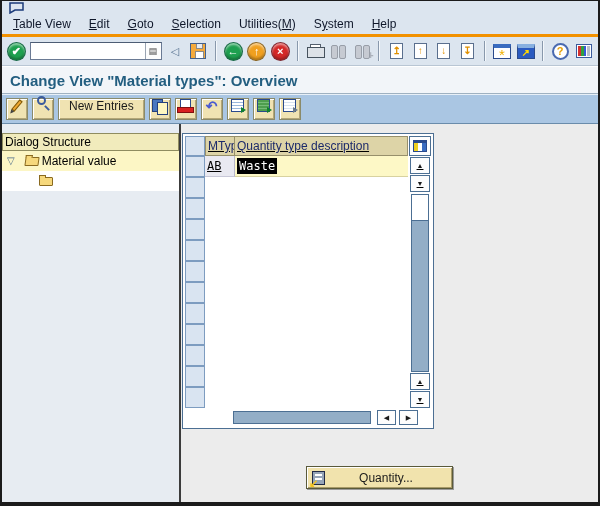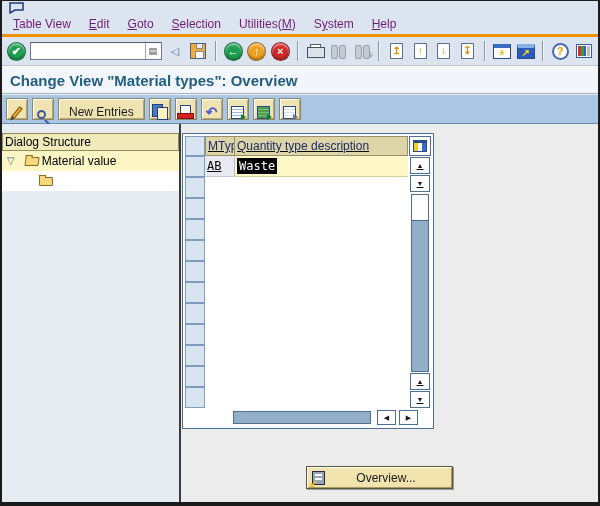--- a/index.html
+++ b/index.html
@@ -8,21 +8,21 @@
     width:600px;height:506px;position:relative;
     background:#dce5ef;
     border:2px solid #1b1b1b;border-top-width:1px;border-bottom-width:4px;
     font-family:"Liberation Sans",sans-serif;font-size:12px;color:#000;
     overflow:hidden;
   }
   
   .topstrip{height:13px;position:relative;}
   .ctl-icon{position:absolute;left:6px;top:1px;}
   .menubar{height:20px;display:flex;align-items:center;padding-left:2px;}
-  .menu-item{padding:1px 9px;color:#701a75;cursor:default;white-space:nowrap;}
+  .menu-item{padding:1px 9px;color:#0f172a;cursor:default;white-space:nowrap;}
   .orange-rule{height:3px;background:#f29100;}
   
   .toolbar{height:29px;display:flex;align-items:center;gap:3px;padding:0 4px;background:#dce5ef;border-bottom:1px solid #b9c6d4;}
   .tbi{display:grid;place-items:center;width:22px;height:22px;background:none;border:none;padding:0;cursor:default;}
   .sep{width:2px;height:20px;border-left:1px solid #8898ac;border-right:1px solid #f4f8fc;margin:0 3px;}
   .circ{width:19px;height:19px;border-radius:50%;display:grid;place-items:center;color:#fff;font-weight:bold;font-size:11px;line-height:1;border:1px solid rgba(20,40,60,.45);box-shadow:inset 0 2px 2px rgba(255,255,255,.5),inset 0 -2px 2px rgba(0,0,0,.25);}
   .circ.green{background:#1ea050;}
   .circ.orange{background:#f0a020;}
   .circ.red{background:#d42828;}
   .cmd{display:flex;width:132px;height:18px;background:#fff;border:1px solid #6a7a94;border-top-color:#4c5c74;}
@@ -48,21 +48,21 @@
   .winic.dark span{color:#ffd800;font-size:10px;font-weight:bold;line-height:1;}
   .help-circ{width:17px;height:17px;border-radius:50%;background:#fff;border:2px solid #4a6ab0;color:#e8a000;font-weight:bold;font-size:11px;display:grid;place-items:center;line-height:1;}
   .custom-ic{width:16px;height:14px;border:1px solid #3a5a9c;background:#fff;display:flex;align-items:center;padding:1px;gap:1px;}
   .custom-ic::before{content:"";width:9px;height:10px;background:linear-gradient(90deg,#d43030 0 3px,#30a040 3px 6px,#3858d8 6px 9px);}
   .custom-ic::after{content:"";width:3px;height:10px;background:#b8bec8;}
   
   .titlebar{height:28px;background:#f2f5f9;border-top:1px solid #fff;border-bottom:1px solid #9fb1c1;display:flex;align-items:center;}
   .title-text{font-size:15px;font-weight:bold;color:#235e80;padding-left:8px;white-space:nowrap;}
   
   .apptoolbar{height:30px;background:#aac6e3;border-top:1px solid #e8f0f8;border-bottom:1px solid #6a8cab;display:flex;align-items:center;gap:4px;padding:0 4px;}
-  .tb{height:22px;min-width:22px;background:#f0e3b2;border:1px solid #8a8a6a;box-shadow:inset 1px 1px 0 #fff,inset -1px -1px 0 #b3a678;display:inline-flex;align-items:flex-end;justify-content:center;padding:0;cursor:default;font-family:"Liberation Sans",sans-serif;}
+  .tb{height:22px;min-width:22px;background:#f0e3b2;border:1px solid #8a8a6a;box-shadow:inset 1px 1px 0 #fff,inset -1px -1px 0 #b3a678;display:inline-flex;align-items:flex-start;justify-content:center;padding:0;cursor:default;font-family:"Liberation Sans",sans-serif;}
   .tb.text{padding:0 10px;font-size:12px;color:#1a1a1a;}
   .pencil{width:4px;height:13px;background:#f0a830;border:1px solid #7a5a10;transform:rotate(40deg);position:relative;}
   .pencil::after{content:"";position:absolute;bottom:-5px;left:-1px;width:0;height:0;border-top:4px solid #404040;border-left:2px solid transparent;border-right:2px solid transparent;}
   .mag{width:9px;height:9px;border:2px solid #3a5a9c;border-radius:50%;position:relative;margin:-3px 0 0 -3px;}
   .mag::after{content:"";position:absolute;width:2px;height:6px;background:#3a5a9c;transform:rotate(-45deg);left:7px;top:7px;}
   .copy-ic{position:relative;width:15px;height:15px;}
   .copy-ic::before{content:"";position:absolute;top:0;left:0;width:9px;height:11px;background:#4a78c0;border:1px solid #24407c;}
   .copy-ic::after{content:"";position:absolute;top:3px;left:5px;width:9px;height:11px;background:#fdf6c0;border:1px solid #24407c;}
   .del-ic{width:11px;height:12px;background:#fff;border:1px solid #2a4a8c;position:relative;margin-bottom:2px;}
   .del-ic::after{content:"";position:absolute;bottom:-3px;left:-4px;width:15px;height:4px;background:#d82020;border:1px solid #801010;}
@@ -339,18 +339,18 @@
                 <span>▶</span>
               </button>
           </div>
         </div>
       </div>
 
       <button class="pos-btn">
         <span class="pos-ic">
             <span class="pa">↙</span>
           </span>
-        <span class="pos-label">Overview...</span>
+        <span class="pos-label">Quantity...</span>
       </button>
 
     </div>
   </div>
 </div>
 
 </body></html>

